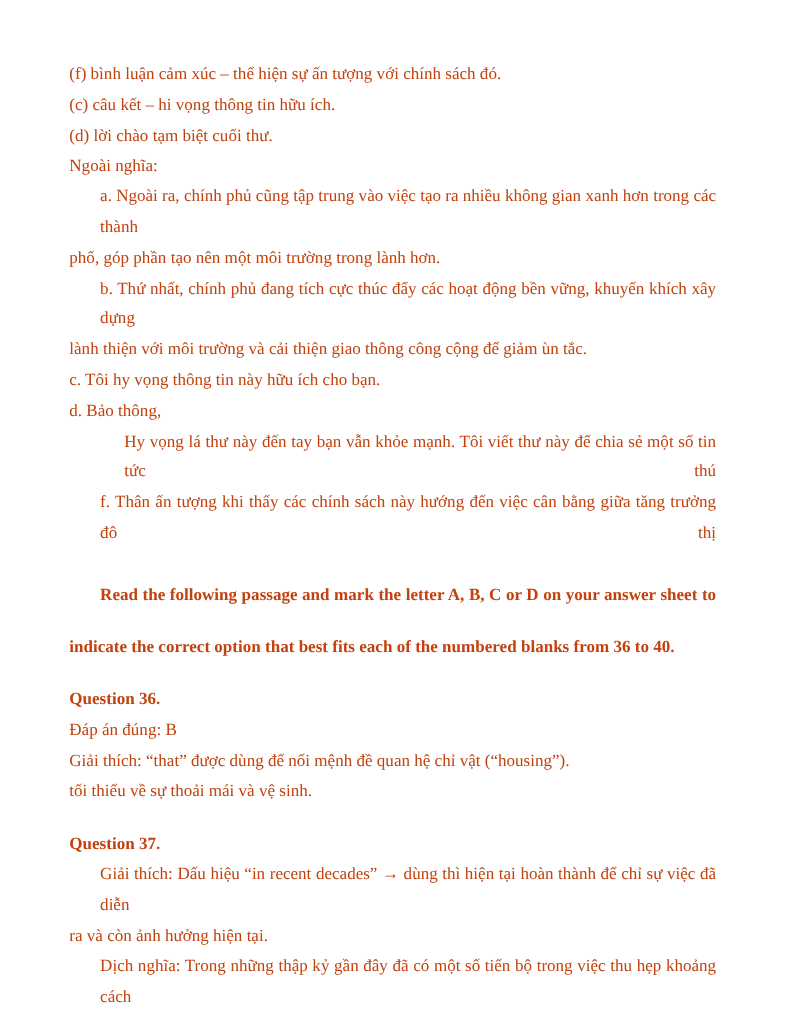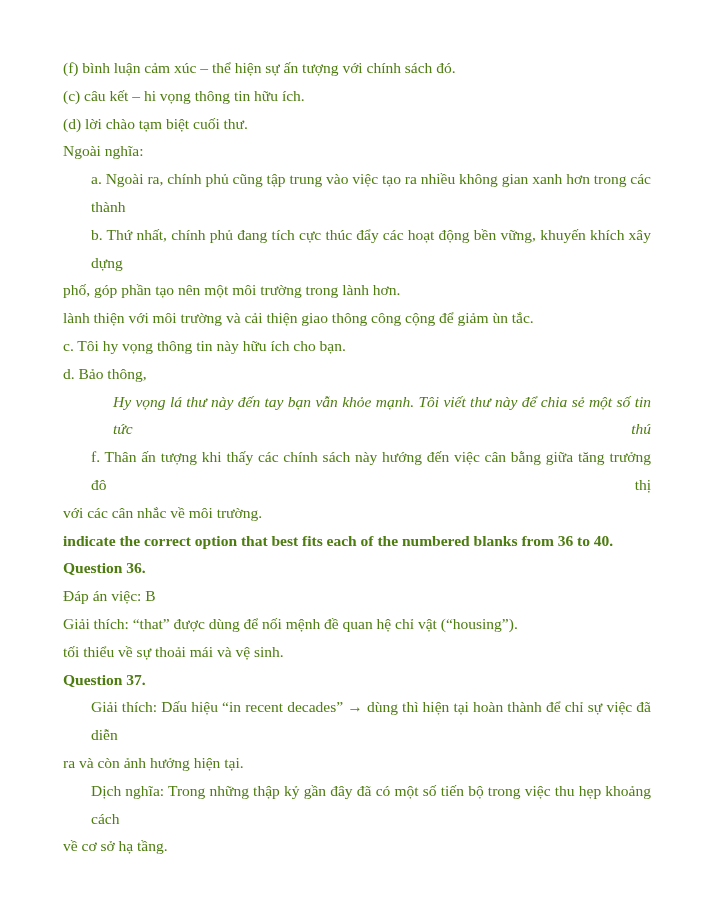--- a/index.html
+++ b/index.html
@@ -21,59 +21,59 @@
     position: absolute;
     left: 63px;
     top: 54px;
     width: 588px;
   }
   .line {
     font-size: 15.5px;
     line-height: 27.8px;
     white-space: normal;
     text-align: left;
-    color: #4d7c0f;
+    color: #c2410c;
   }
   .line.bold {
     font-weight: bold;
+    margin-top: 20px;
   }
   .line.just {
     text-align: justify;
     text-align-last: justify;
     margin-left: 28px;
   }
   .line.indent {
     padding-left: 22px;
-    font-style: italic;
   }
   .line.gap {
     margin-top: 28px;
   }
 </style>
 </head>
 <body>
 
 <div class="page">
   <div class="doc">
       <div class="line">(f) bình luận cảm xúc – thể hiện sự ấn tượng với chính sách đó.</div>
       <div class="line">(c) câu kết – hi vọng thông tin hữu ích.</div>
       <div class="line">(d) lời chào tạm biệt cuối thư.</div>
       <div class="line">Ngoài nghĩa:</div>
       <div class="line just">a. Ngoài ra, chính phủ cũng tập trung vào việc tạo ra nhiều không gian xanh hơn trong các thành</div>
+      <div class="line">phố, góp phần tạo nên một môi trường trong lành hơn.</div>
       <div class="line just">b. Thứ nhất, chính phủ đang tích cực thúc đẩy các hoạt động bền vững, khuyến khích xây dựng</div>
-      <div class="line">phố, góp phần tạo nên một môi trường trong lành hơn.</div>
       <div class="line">lành thiện với môi trường và cải thiện giao thông công cộng để giảm ùn tắc.</div>
       <div class="line">c. Tôi hy vọng thông tin này hữu ích cho bạn.</div>
       <div class="line">d. Bảo thông,</div>
       <div class="line just indent">Hy vọng lá thư này đến tay bạn vẫn khỏe mạnh. Tôi viết thư này để chia sẻ một số tin tức thú</div>
       <div class="line just">f. Thân ấn tượng khi thấy các chính sách này hướng đến việc cân bằng giữa tăng trưởng đô thị</div>
-      <div class="line">với các cân nhắc về môi trường.</div>
+      <div class="line bold just gap">Read the following passage and mark the letter A, B, C or D on your answer sheet to</div>
       <div class="line bold">indicate the correct option that best fits each of the numbered blanks from 36 to 40.</div>
       <div class="line bold">Question 36.</div>
-      <div class="line">Đáp án việc: B</div>
+      <div class="line">Đáp án đúng: B</div>
       <div class="line">Giải thích: “that” được dùng để nối mệnh đề quan hệ chỉ vật (“housing”).</div>
       <div class="line">tối thiểu về sự thoải mái và vệ sinh.</div>
       <div class="line bold">Question 37.</div>
       <div class="line just">Giải thích: Dấu hiệu “in recent decades” → dùng thì hiện tại hoàn thành để chỉ sự việc đã diễn</div>
       <div class="line">ra và còn ảnh hưởng hiện tại.</div>
       <div class="line just">Dịch nghĩa: Trong những thập kỷ gần đây đã có một số tiến bộ trong việc thu hẹp khoảng cách</div>
       <div class="line">về cơ sở hạ tầng.</div>
     </div>
 </div>
 

